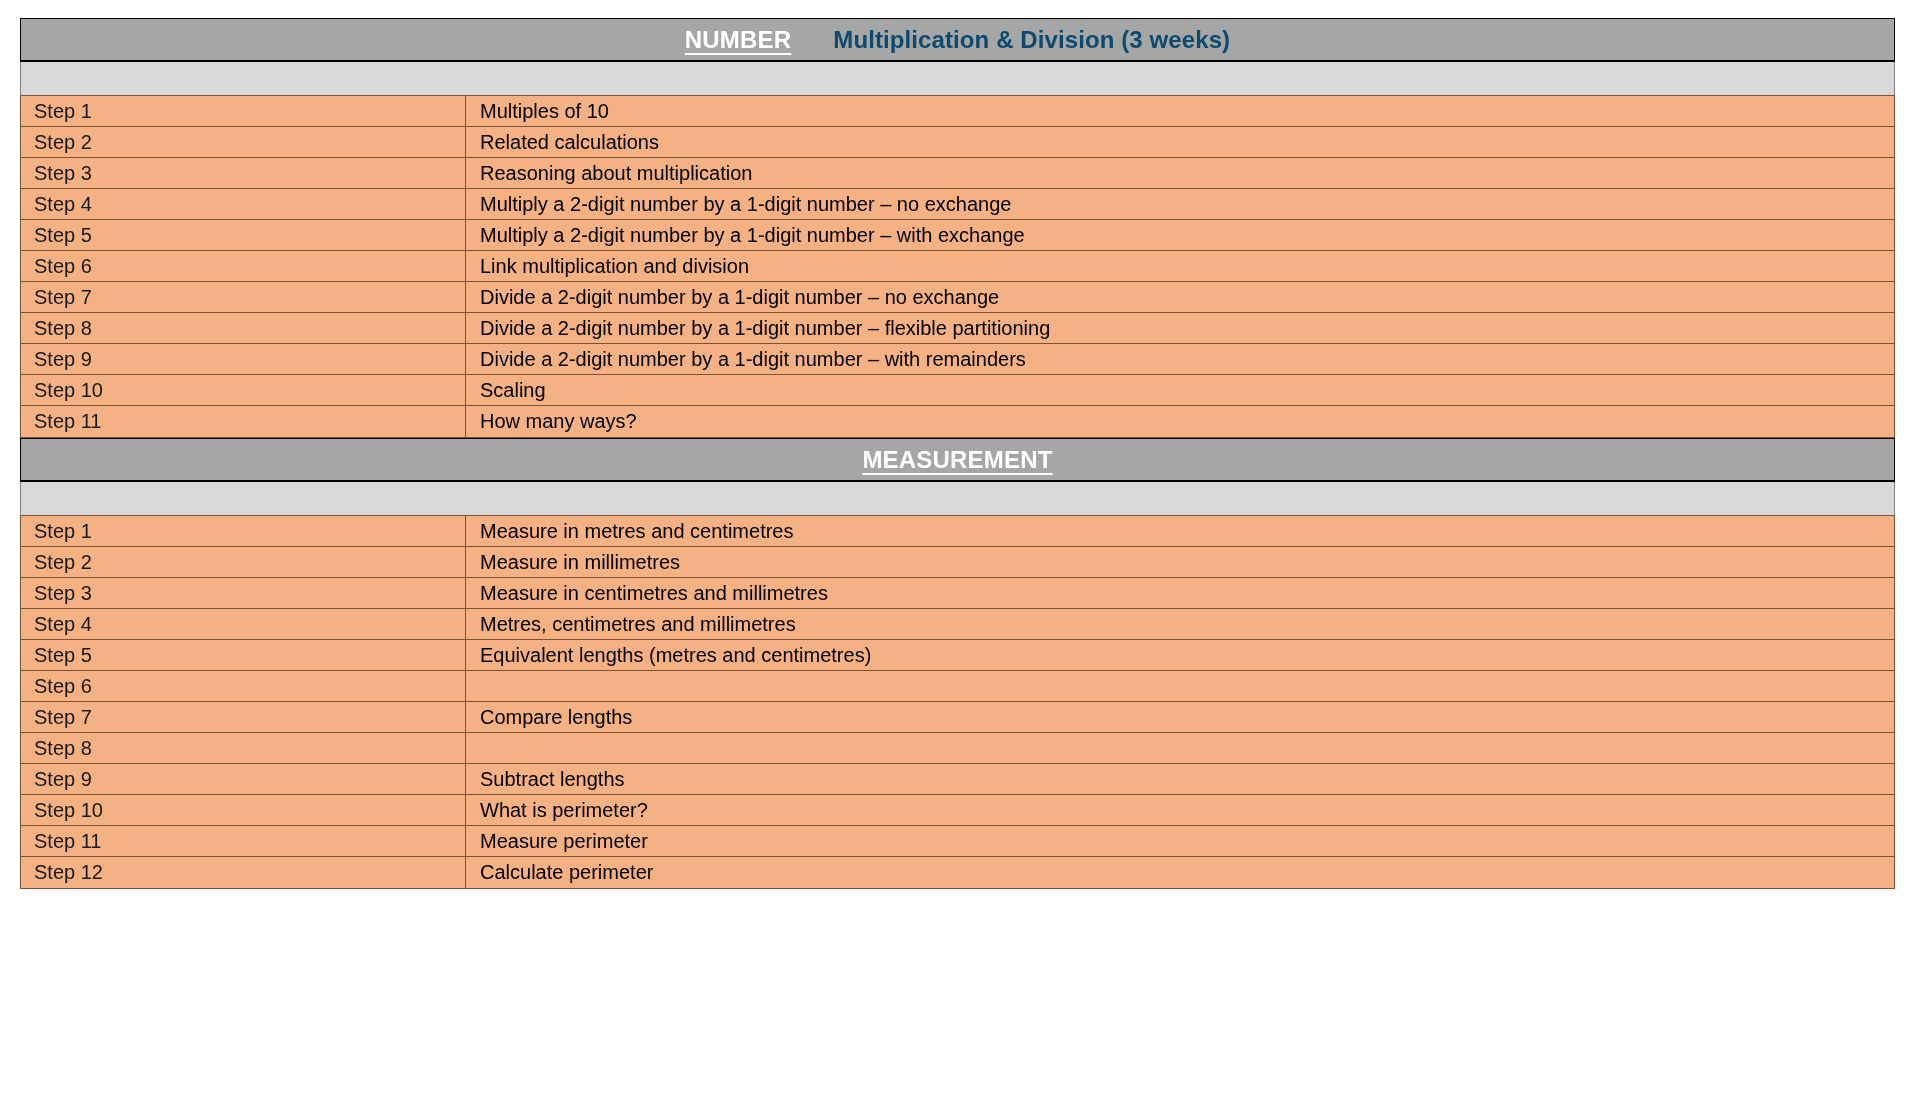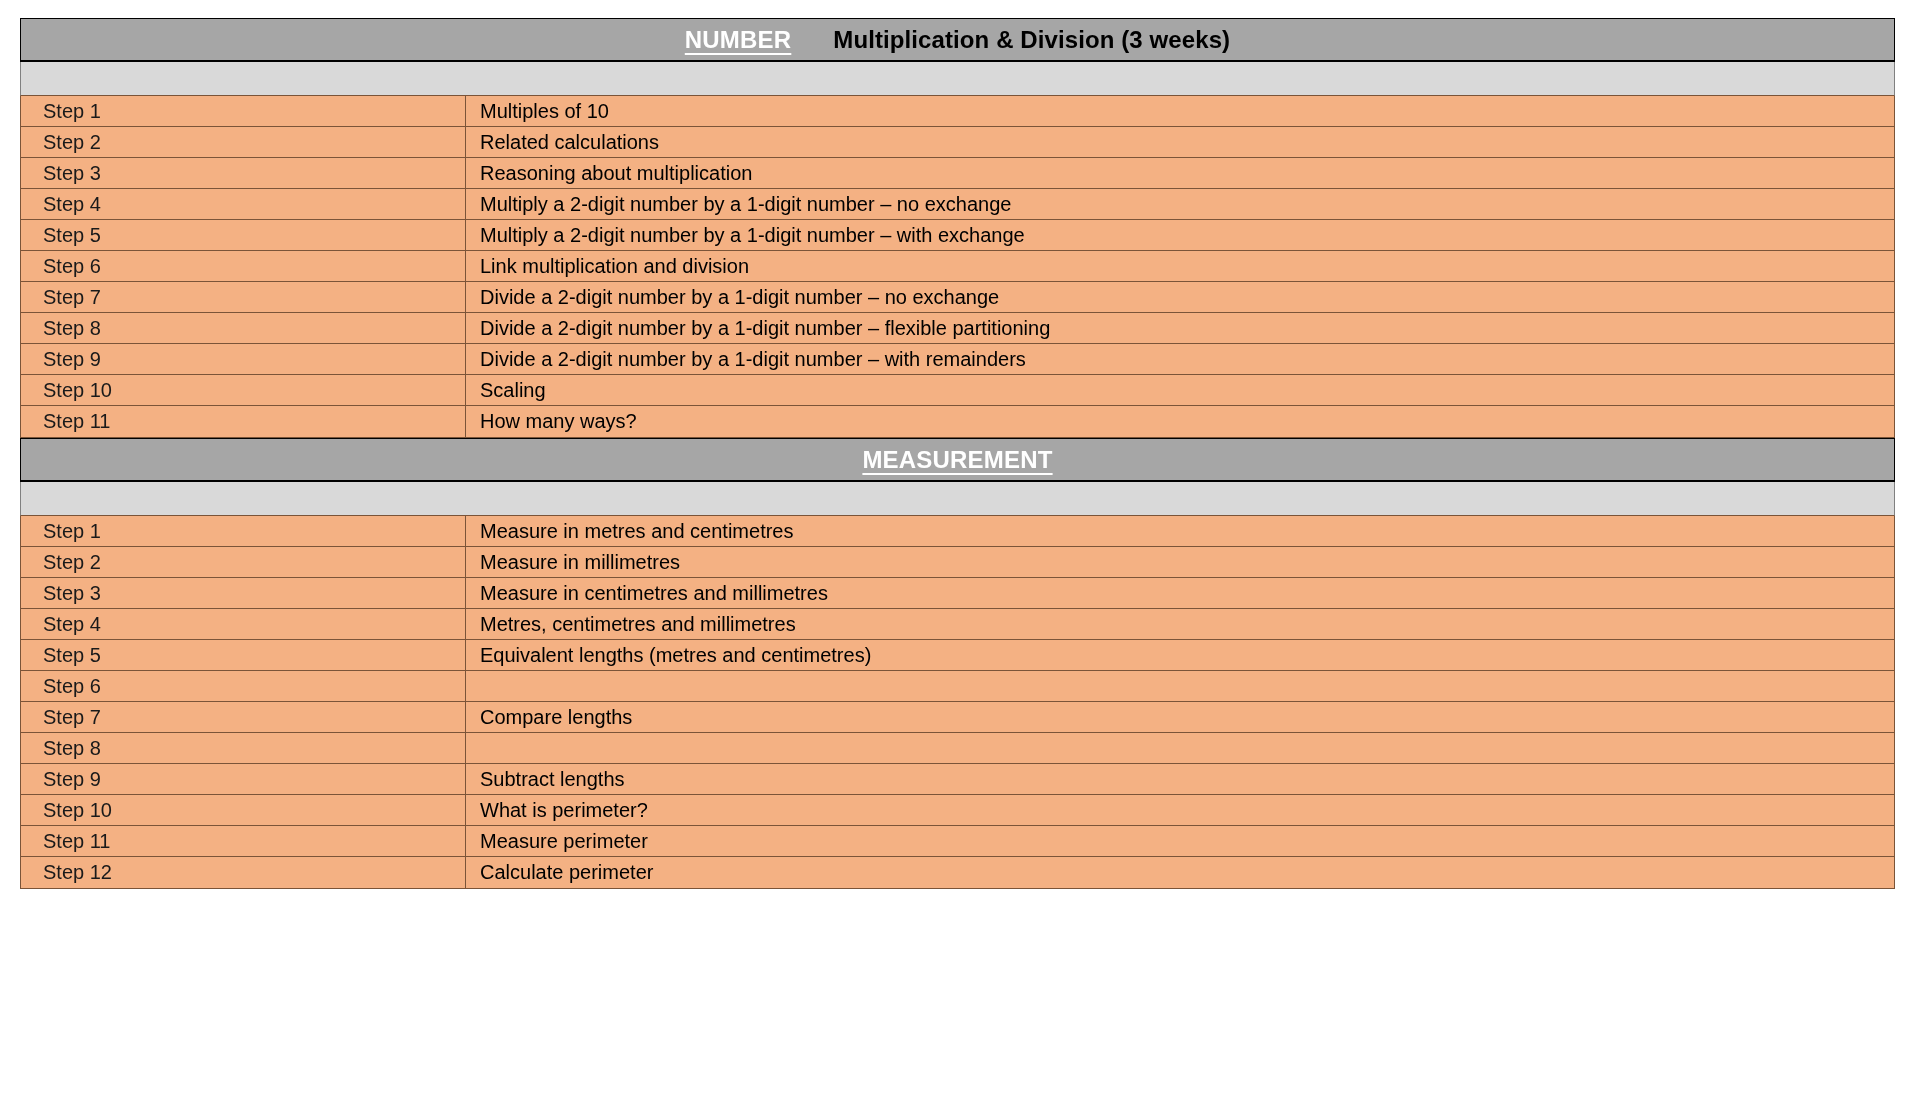--- a/index.html
+++ b/index.html
@@ -47,21 +47,21 @@
   }
   .section-title .strand {
     color: #ffffff;
     font-weight: bold;
     font-size: 24px;
     text-decoration: underline;
     text-underline-offset: 5px;
     letter-spacing: 0.2px;
   }
   .section-title .topic {
-    color: #000000;
+    color: #0c4a6e;
     font-weight: bold;
     font-size: 24px;
     margin-left: 42px;
     letter-spacing: 0.1px;
   }
 
   
   .spacer-band {
     background: #d9d9d9;
     border-left: 1px solid #808080;
@@ -88,21 +88,21 @@
   .step-row:last-child {
     border-bottom: none;
   }
   .cell-step {
     width: 445px;
     flex: 0 0 445px;
     box-sizing: border-box;
     border-right: 1px solid #7b5438;
     display: flex;
     align-items: center;
-    padding-left: 22px;
+    padding-left: 13px;
     color: #1a1a1a;
     font-size: 20px;
   }
   .cell-desc {
     flex: 1 1 auto;
     box-sizing: border-box;
     display: flex;
     align-items: center;
     padding-left: 14px;
     color: #000000;

